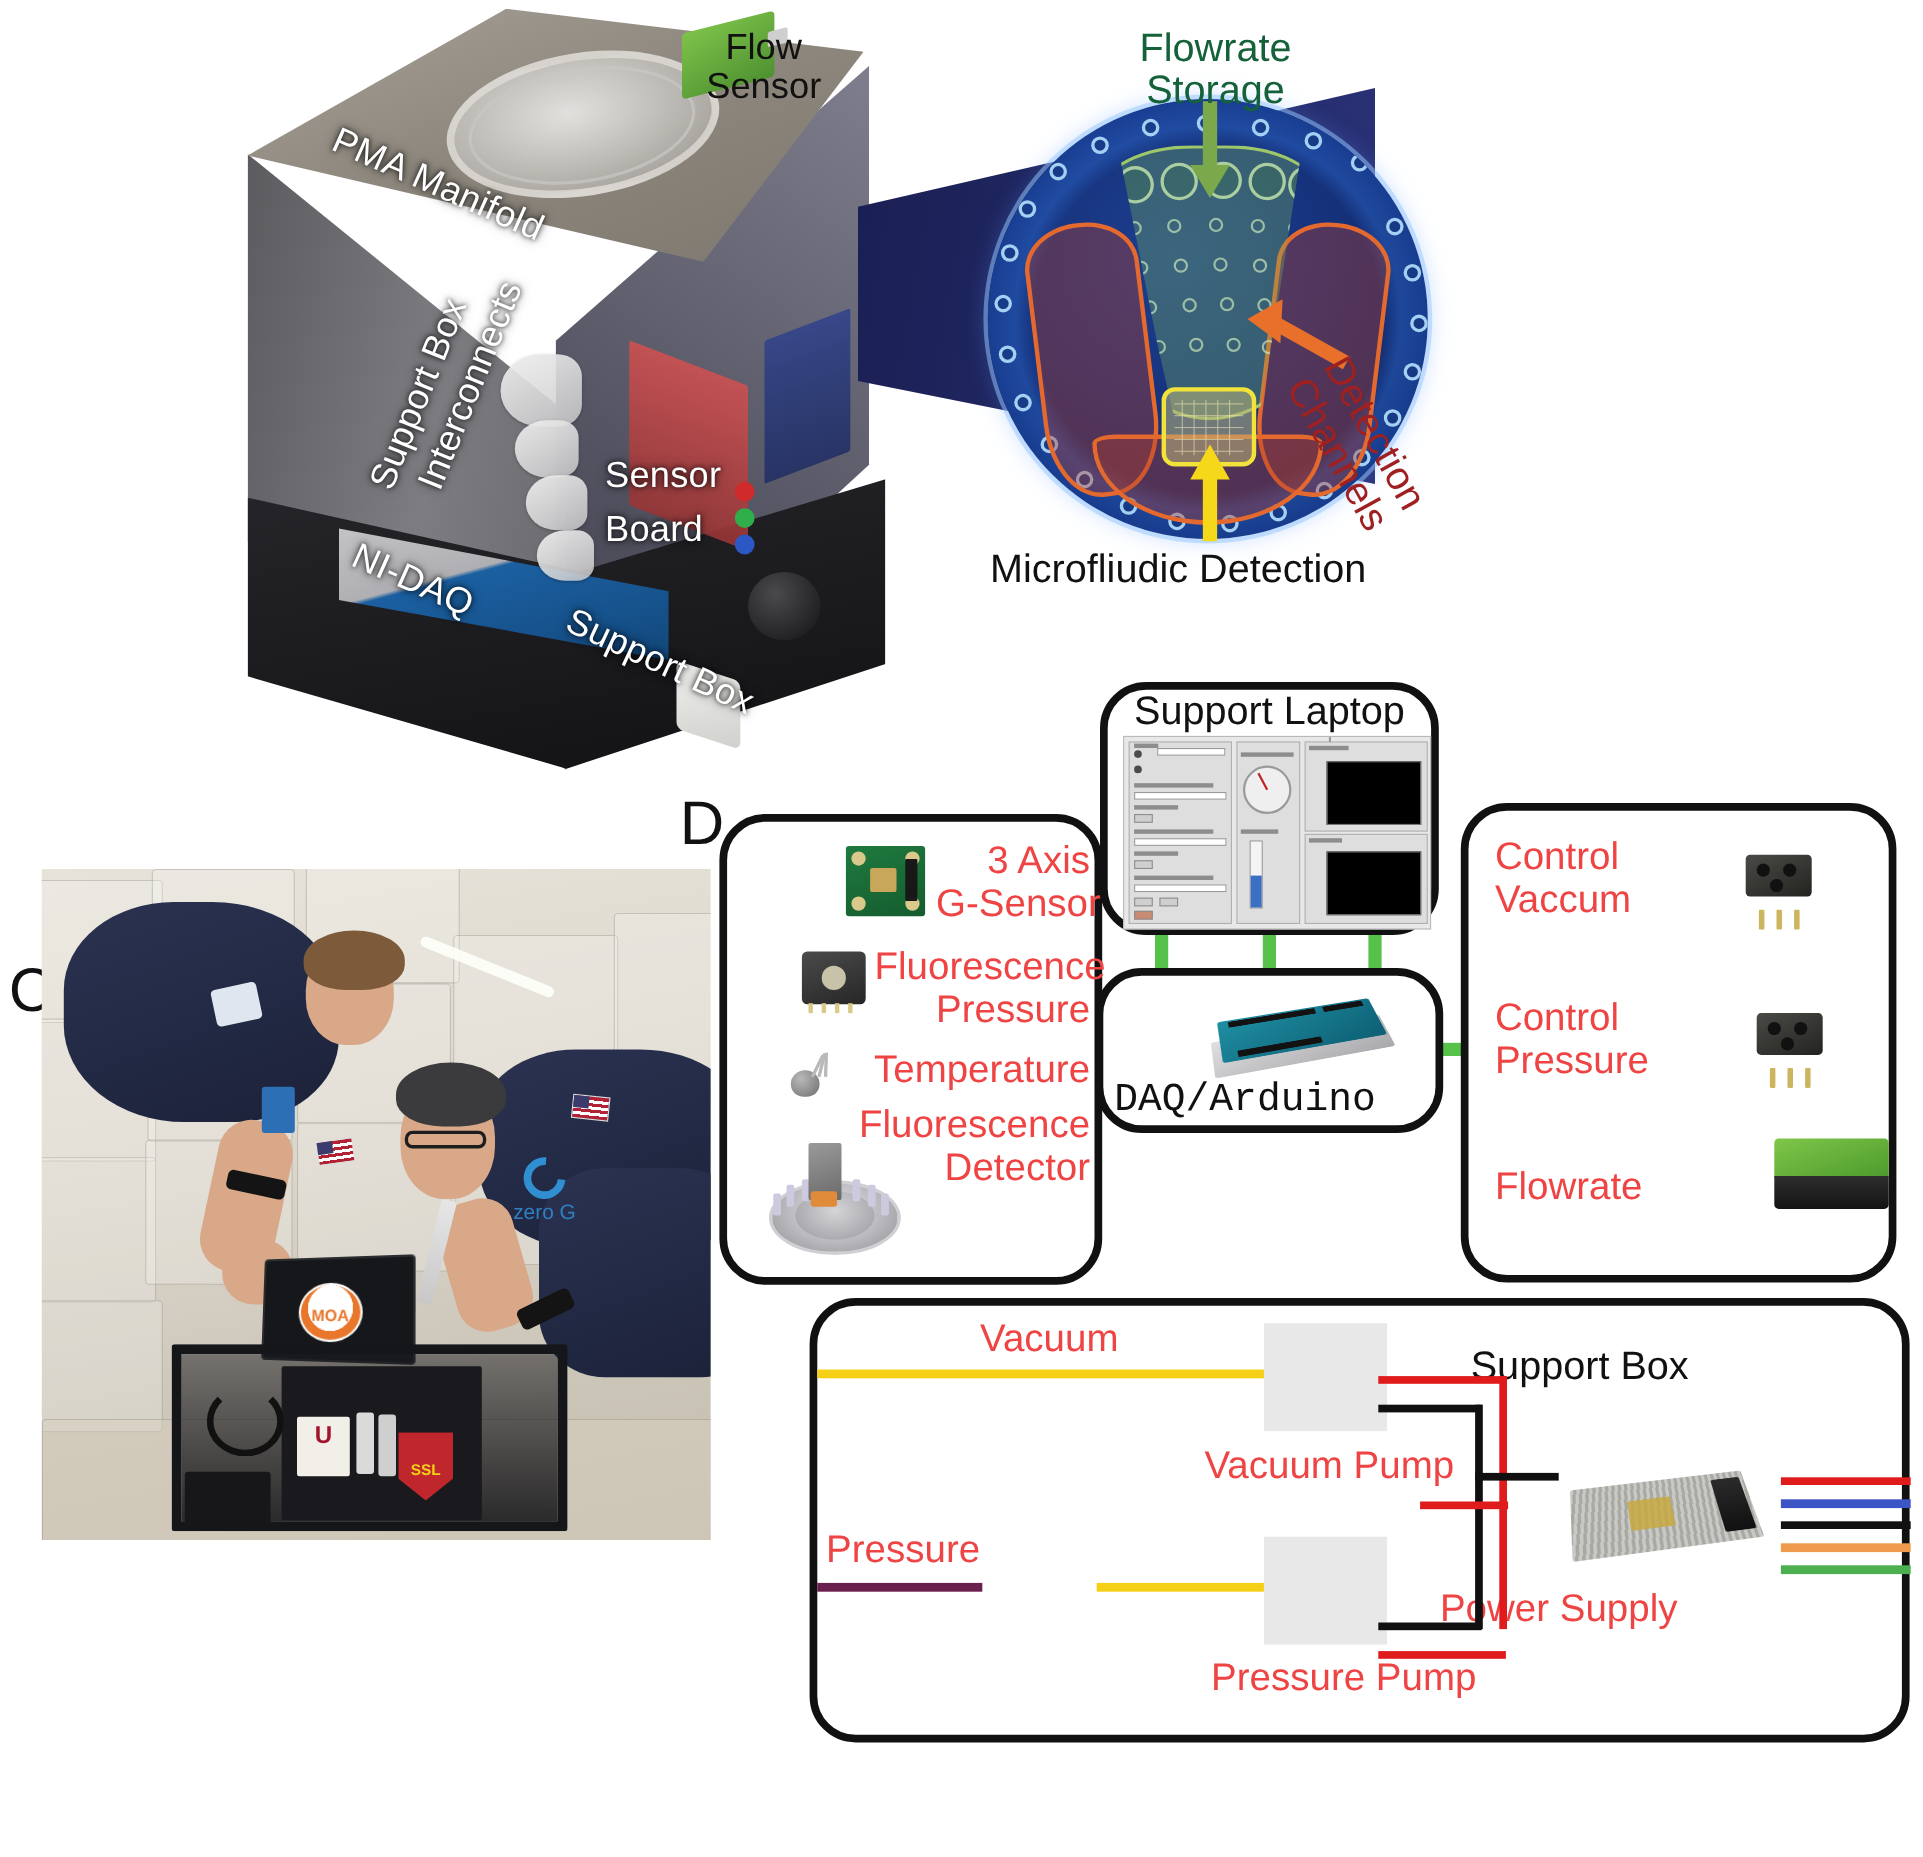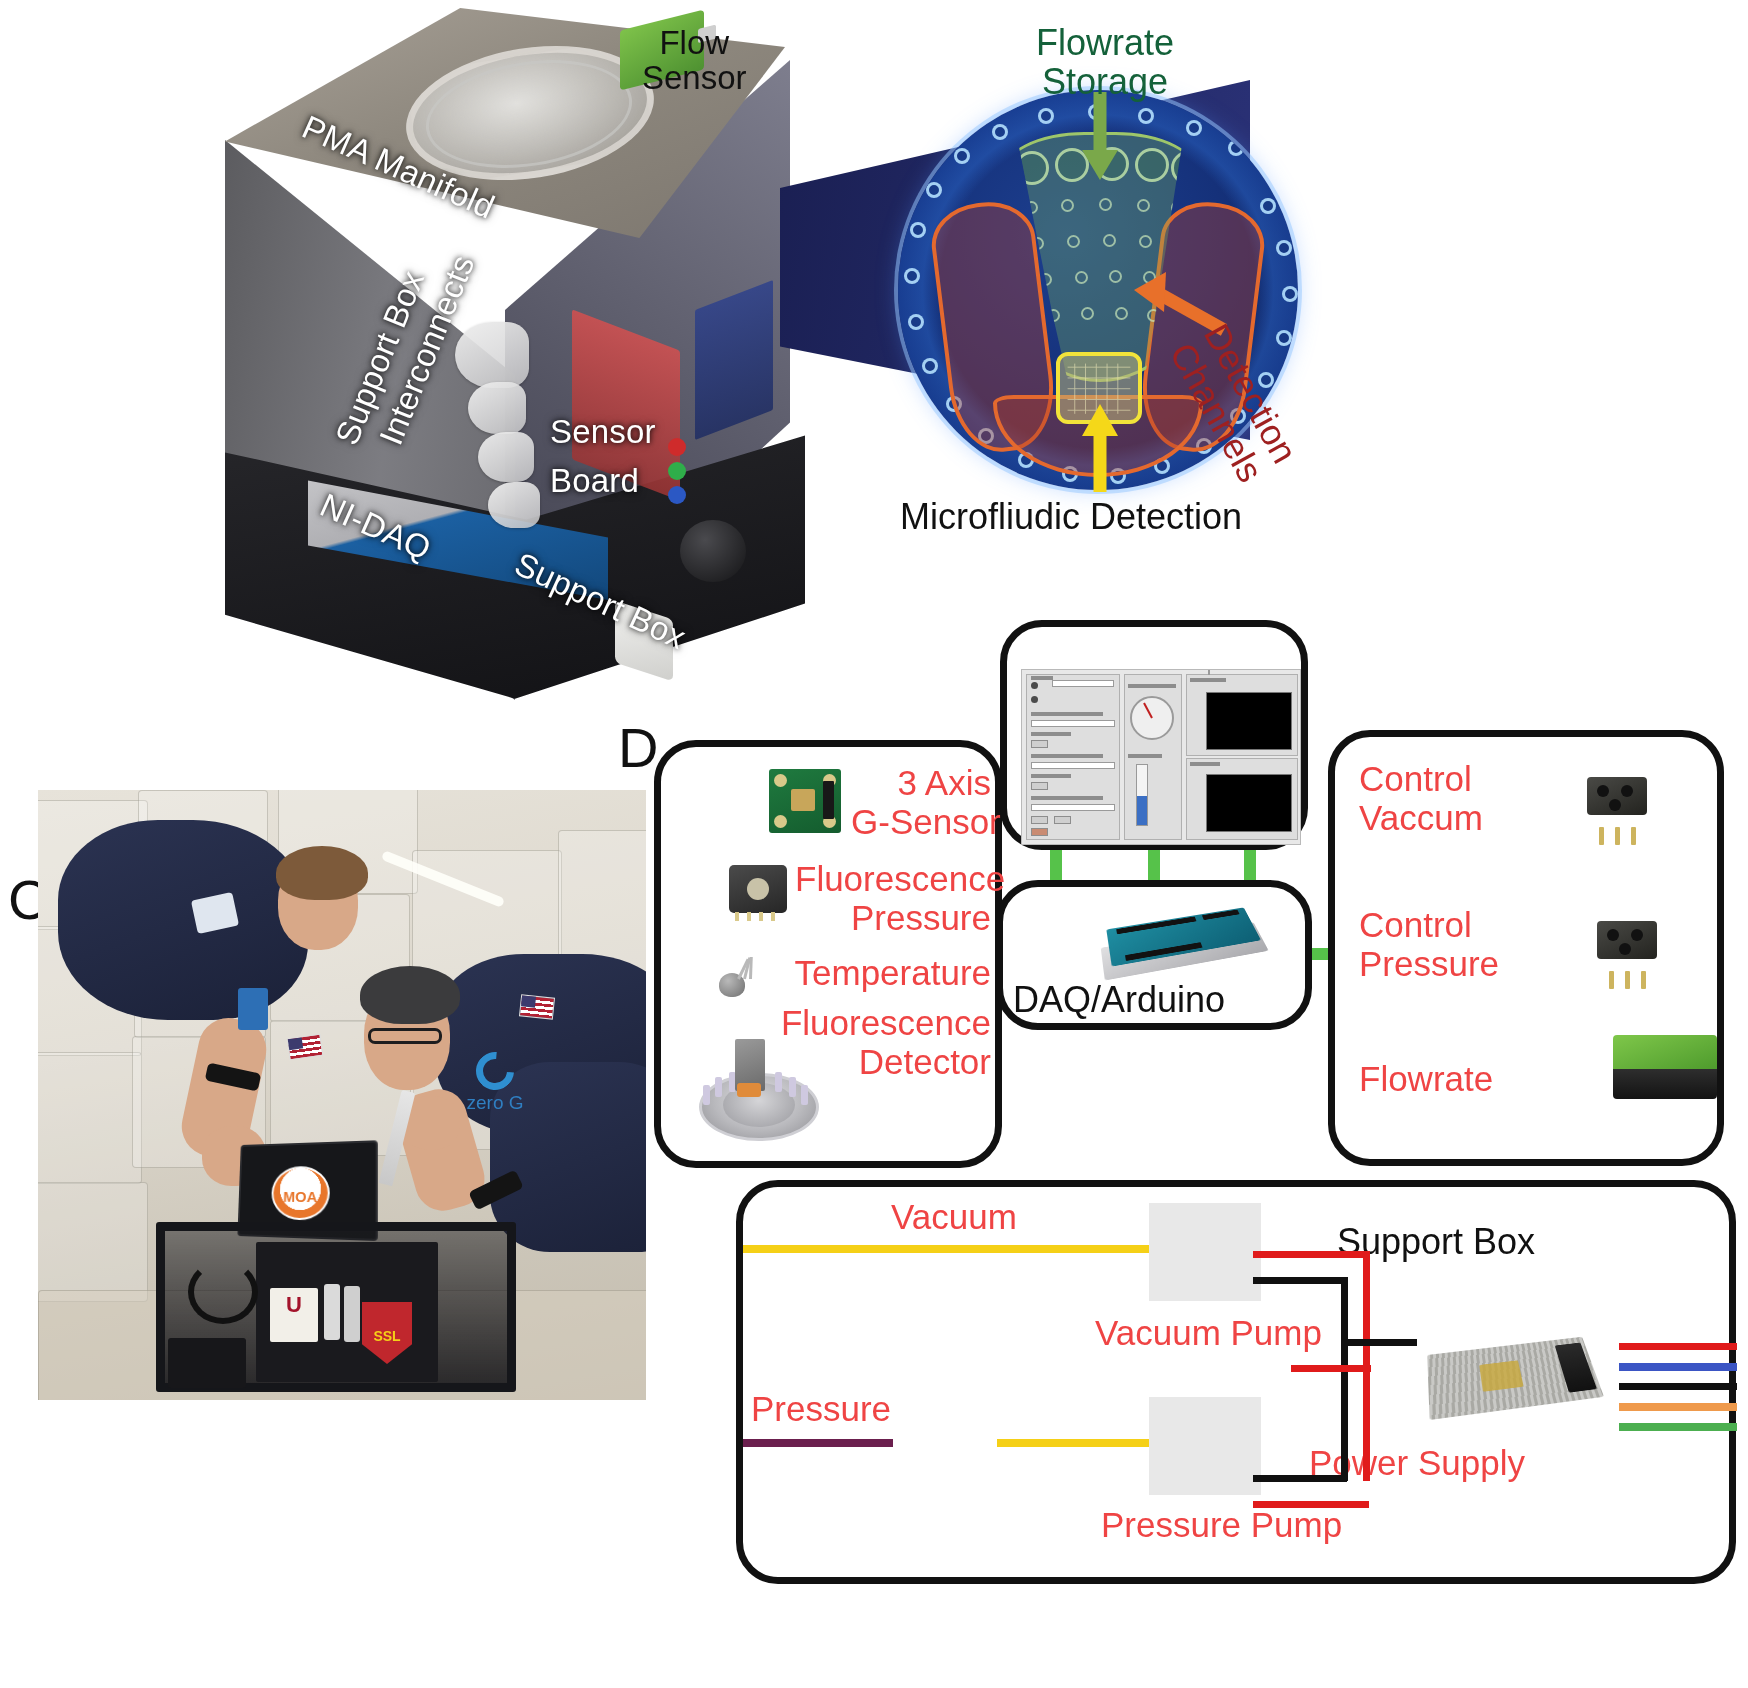--- a/index.html
+++ b/index.html
@@ -733,20 +733,21 @@
       <div class="dlabel" style="left:112px;top:206px;text-align:right;width:218px;">
         <div>Temperature</div>
       </div>
       <div class="dlabel" style="left:108px;top:256px;text-align:right;width:222px;">
         <div>Fluorescence</div>
         <div>Detector</div>
       </div>
     </div>
 
     <div class="dbox" id="laptop-box">
+      <div class="dbox-title" style="left:0;right:0;top:-2px;text-align:center;">Support Laptop</div>
       <div class="laptop-shot">
         <div class="lv-pane" style="left:4px;top:4px;width:94px;height:166px;"></div>
         <span class="lv-led" style="left:9px;top:12px;"></span>
         <span class="lv-led" style="left:9px;top:26px;"></span>
         <span class="lv-text" style="left:9px;top:6px;width:22px;"></span>
         <span class="lv-field" style="left:30px;top:10px;width:62px;"></span>
         <span class="lv-text" style="left:9px;top:42px;width:72px;"></span>
         <span class="lv-field" style="left:9px;top:50px;width:84px;"></span>
         <span class="lv-text" style="left:9px;top:62px;width:40px;"></span>
         <span class="lv-btn" style="left:9px;top:70px;"></span>
@@ -781,21 +782,21 @@
     </div>
 
     <div class="dbox" id="daq-box">
       <div class="arduino">
         <div class="case"></div>
         <div class="board"></div>
         <span class="hdr" style="left:10px;top:2px;width:84px;"></span>
         <span class="hdr" style="left:102px;top:2px;width:40px;"></span>
         <span class="hdr" style="left:14px;top:42px;width:76px;"></span>
       </div>
-      <div class="dbox-title" style="left:10px;top:92px;">DAQ/Arduino</div>
+      <div class="dbox-title" style="left:10px;top:92px;font-family:Liberation Mono, monospace;">DAQ/Arduino</div>
     </div>
 
     <div class="dbox" id="control-box">
       <div class="dlabel" style="left:24px;top:22px;">
         <div>Control</div>
         <div>Vaccum</div>
       </div>
       <div class="valve" style="left:252px;top:40px;">
         <span class="body"></span>
         <span class="port" style="left:10px;top:8px;"></span>

